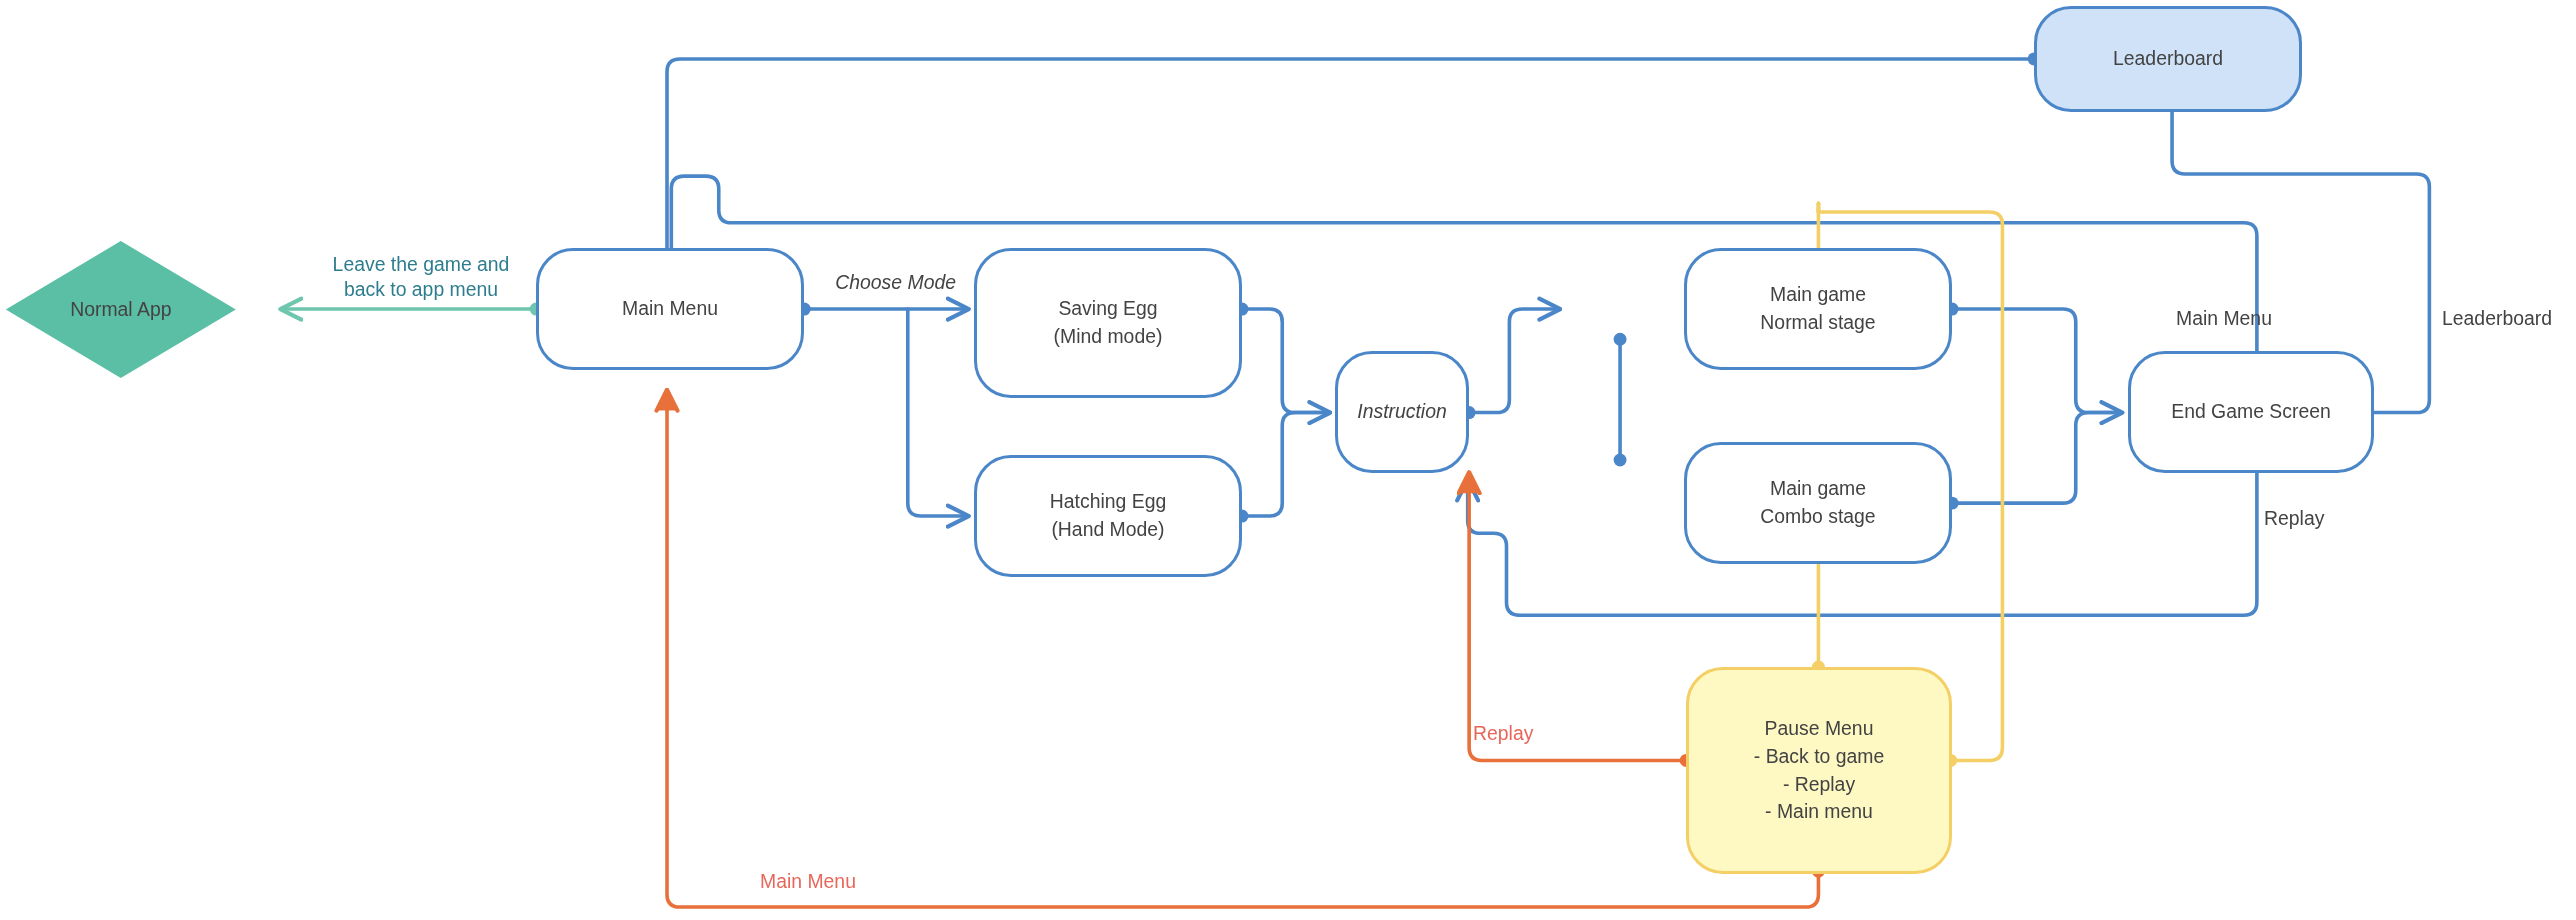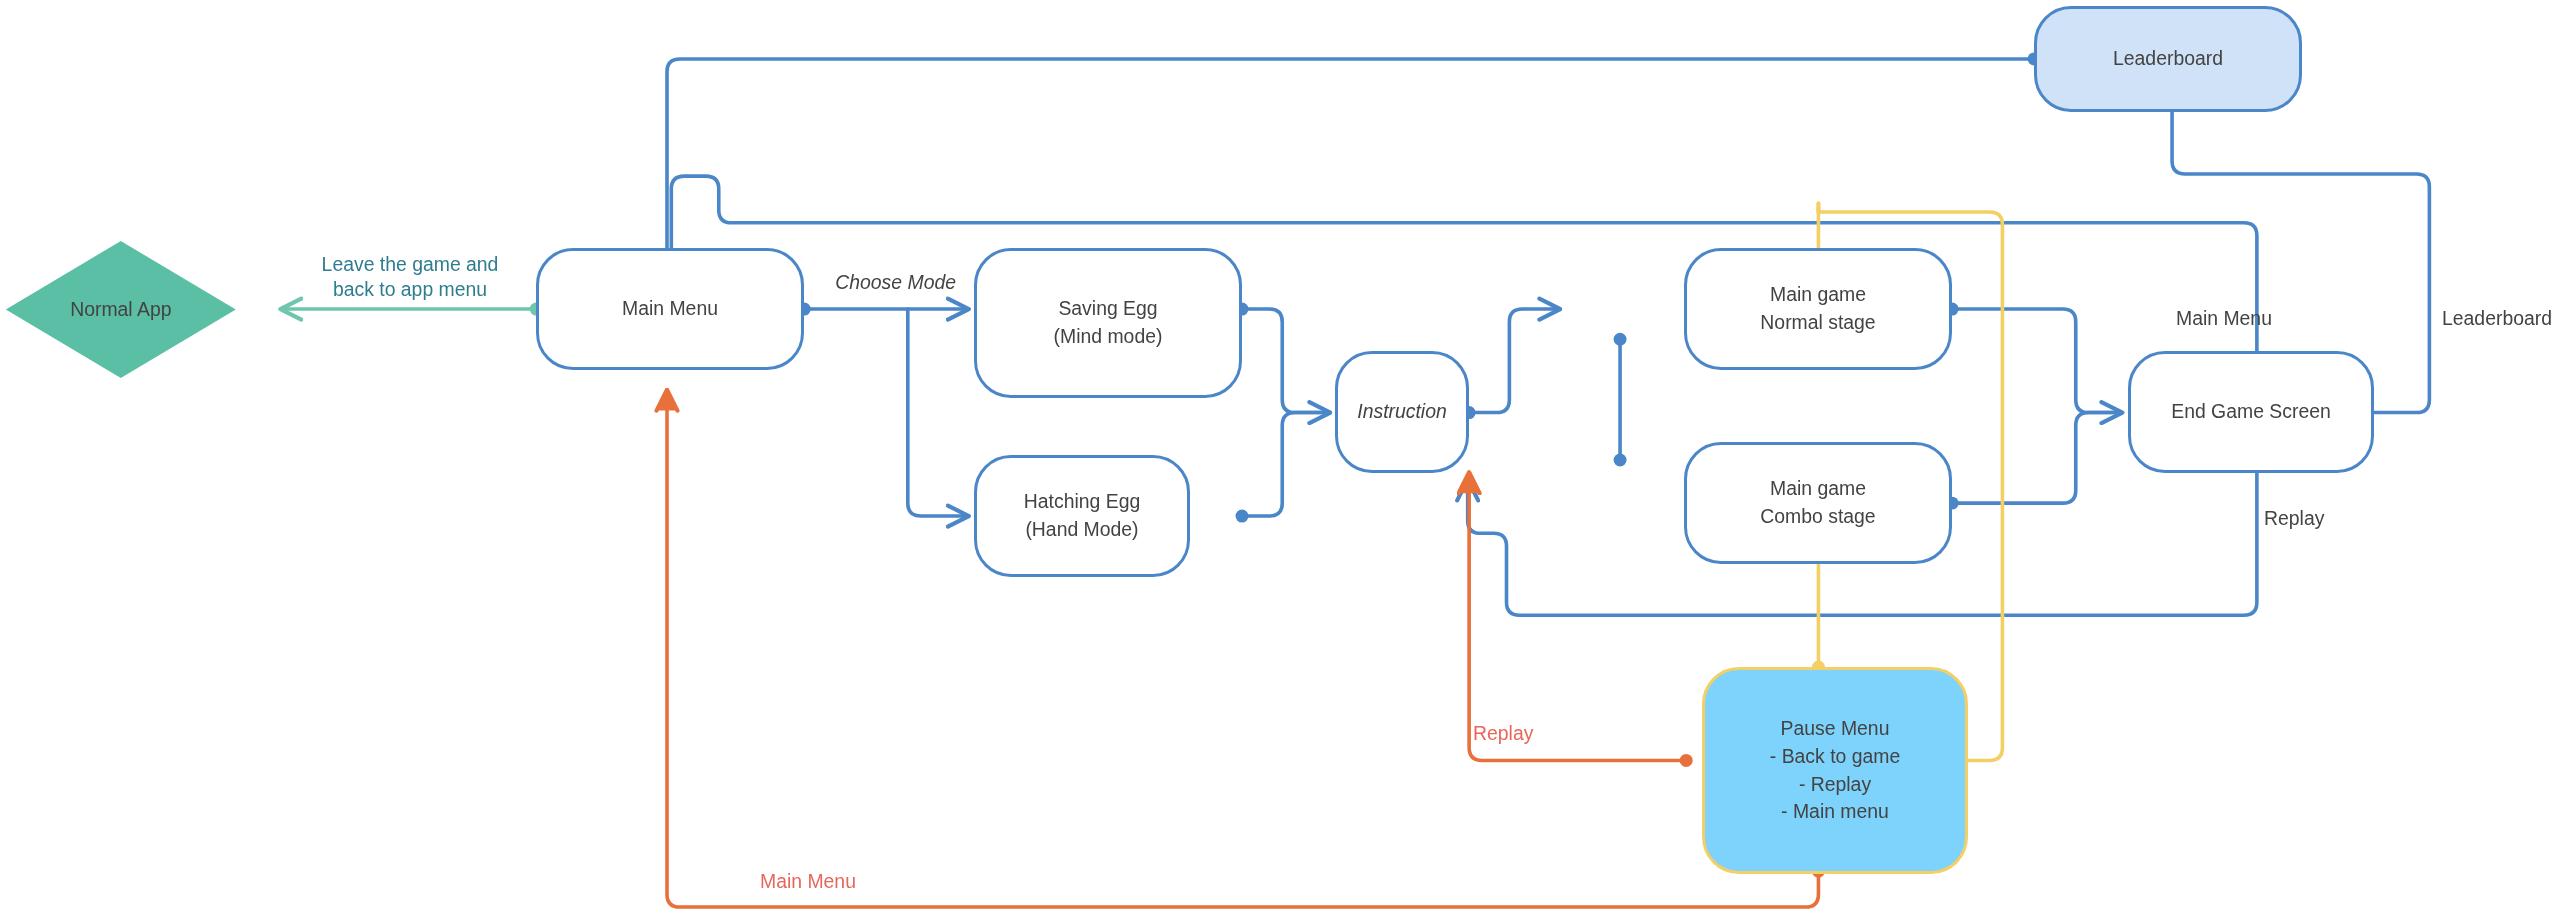--- a/index.html
+++ b/index.html
@@ -38,24 +38,23 @@
   .node.rounded {
     border: 3.6px solid #4a86c8;
     border-radius: 37px;
   }
   .node.leaderboard {
     background: #cfe2f7;
     border: 3.6px solid #4a86c8;
     border-radius: 37px;
   }
   .node.pause {
-    background: #7dd3fc;
+    background: #fef9c3;
     border: 3.6px solid #f4cf65;
     border-radius: 37px;
-    margin-left: 16px;
   }
   .node .lines { white-space: pre-line; }
   .diamond-wrap {
     position: absolute;
     width: 230px;
     height: 137px;
   }
   .diamond-shape {
     position: absolute;
     inset: 0;
@@ -171,21 +170,21 @@
 
   <div class="node rounded" style="left:536px; top:248px; width:268px; height:122px;">
     <span class="lines">Main Menu</span>
   </div>
 
   <div class="node rounded" style="left:974px; top:248px; width:268px; height:150px;">
     <span class="lines">Saving Egg
 (Mind mode)</span>
   </div>
 
-  <div class="node rounded" style="left:974px; top:455px; width:216px; height:122px;">
+  <div class="node rounded" style="left:974px; top:455px; width:268px; height:122px;">
     <span class="lines">Hatching Egg
 (Hand Mode)</span>
   </div>
 
   <div class="node rounded" style="left:1335px; top:351px; width:134px; height:122px;font-style:italic;">
     <span class="lines">Instruction</span>
   </div>
 
   <div class="node rounded" style="left:1684px; top:248px; width:268px; height:122px;">
     <span class="lines">Main game
@@ -205,21 +204,21 @@
     <span class="lines">Leaderboard</span>
   </div>
 
   <div class="node pause" style="left:1686px; top:667px; width:266px; height:207px;">
     <span class="lines">Pause Menu
 - Back to game
 - Replay
 - Main menu</span>
   </div>
 
-  <div class="edge-label green" style="left:302px; top:252px; width:216px;">Leave the game and
+  <div class="edge-label green" style="left:313px; top:252px; width:216px;">Leave the game and
 back to app menu</div>
 
   <div class="edge-label" style="left:812px; top:271px; width:144px; text-align:right;font-style:italic;">Choose Mode</div>
 
   <div class="edge-label" style="left:2176px; top:307px; width:144px; text-align:left;">Main Menu</div>
 
   <div class="edge-label" style="left:2442px; top:307px; width:158px; text-align:left;">Leaderboard</div>
 
   <div class="edge-label" style="left:2264px; top:507px; width:144px; text-align:left;">Replay</div>
 

